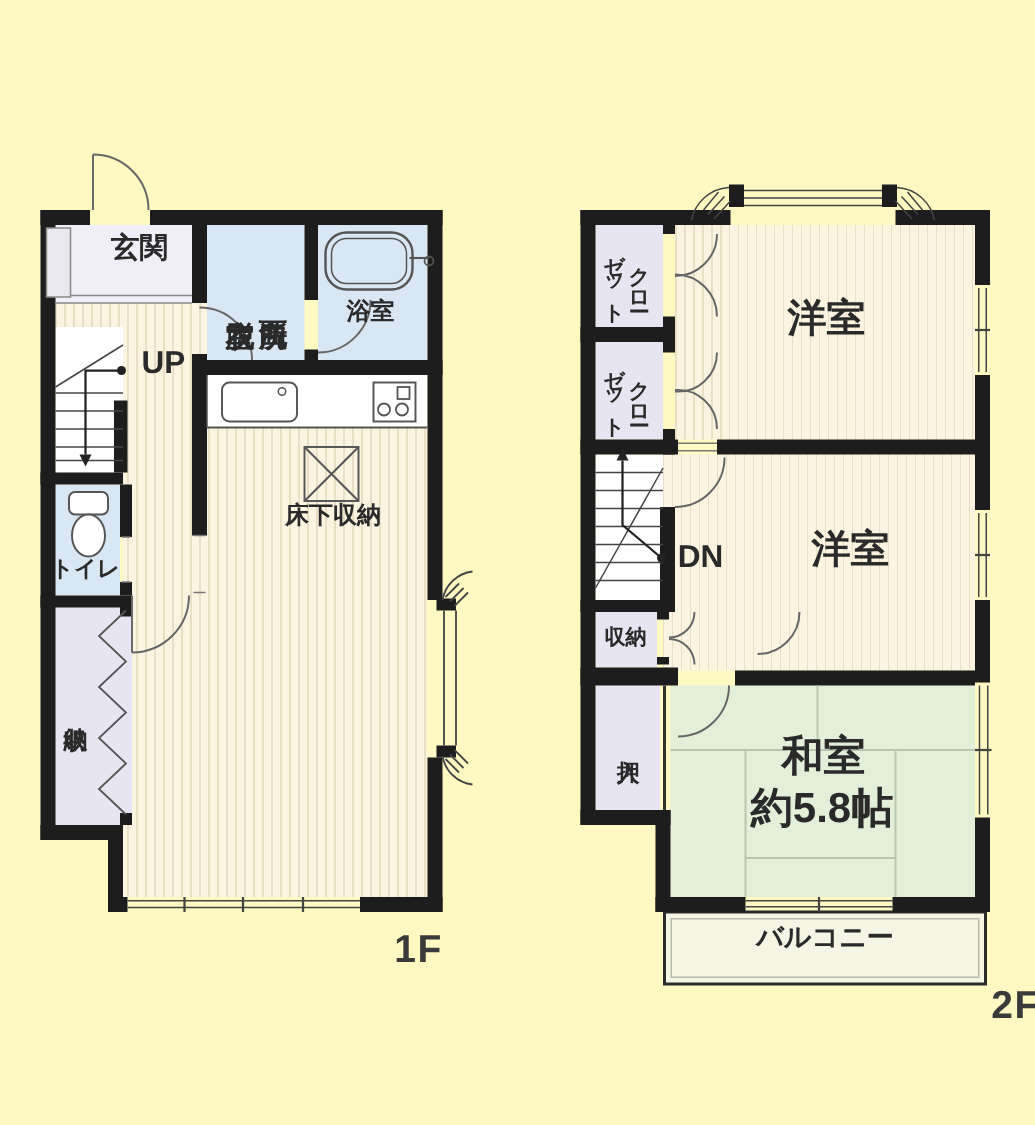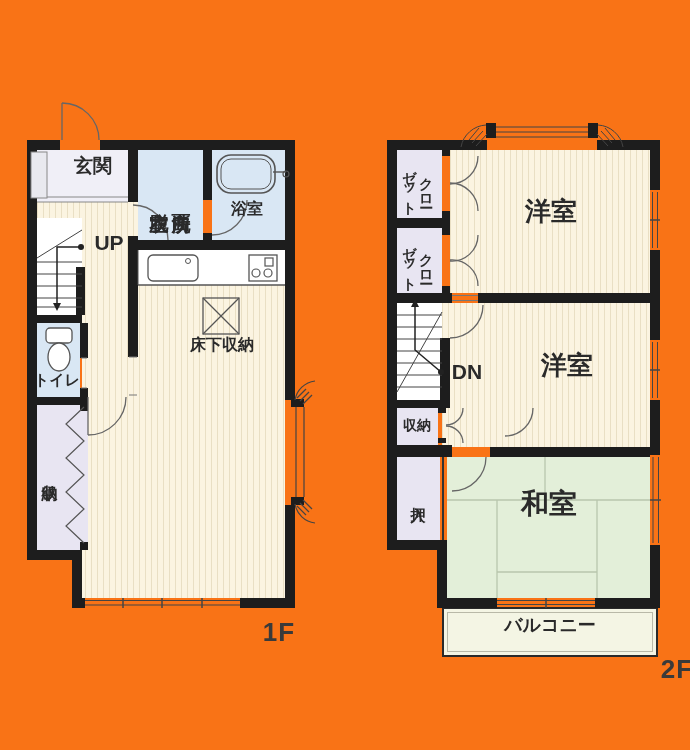--- a/index.html
+++ b/index.html
@@ -1,16 +1,16 @@
 <!DOCTYPE html>
 <html><head>
 <meta charset="utf-8">
 <style>
   html,body{margin:0;padding:0;background:#fff;}
-  #canvas{position:relative;width:690px;height:750px;background:#f97316;overflow:hidden;
+  #canvas{position:relative;width:690px;height:750px;background:#fef9c3;overflow:hidden;
           font-family:"Liberation Sans","DejaVu Sans",sans-serif;color:#2a2a2a;}
   .floor{position:absolute;}
   .stripes{background-color:#fbf4e1;
     background-image:repeating-linear-gradient(90deg,#e9dfc4 0,#e9dfc4 1px,transparent 1px,transparent 6px);}
   .wet{background:#d9e7f4;}
   .stor{background:#e8e5f2;}
   .tatami{background:#e3efd9;}
   .white{background:#ffffff;}
   .genkan{background:#f0eff7;}
   svg{position:absolute;left:0;top:0;}
@@ -260,33 +260,34 @@
 
   <div class="lbl" style="left:93px;top:166px;font-size:19px;">玄関</div>
   <div class="lbl vcols" style="left:170px;top:198px;font-size:19px;">
     <span>脱衣室</span>
     <span>洗面所</span>
   </div>
   <div class="lbl" style="left:247px;top:209px;font-size:16px;">浴室</div>
   <div class="lbl" style="left:109px;top:243px;font-size:21px;">UP</div>
   <div class="lbl" style="left:57px;top:380px;font-size:15px;">トイレ</div>
   <div class="lbl vert" style="left:49px;top:472px;font-size:16px;">収納</div>
-  <div class="lbl" style="left:222px;top:345px;font-size:16px;">床下収納</div>
+  <div class="lbl" style="left:222px;top:345px;font-size:16px;font-family:Liberation Mono, monospace;">床下収納</div>
   <div class="lbl flab" style="left:239px;top:633px;font-size:26px;">1F</div>
 
   <div class="lbl vcols" style="left:418px;top:184px;font-size:14px;">
     <span>ゼット</span>
     <span>クロー</span>
   </div>
   <div class="lbl vcols" style="left:418px;top:260px;font-size:14px;">
     <span>ゼット</span>
     <span>クロー</span>
   </div>
   <div class="lbl" style="left:551px;top:212px;font-size:26px;">洋室</div>
   <div class="lbl" style="left:467px;top:372px;font-size:21px;">DN</div>
   <div class="lbl" style="left:417px;top:425px;font-size:14px;">収納</div>
   <div class="lbl" style="left:567px;top:366px;font-size:26px;">洋室</div>
   <div class="lbl vert" style="left:418px;top:495px;font-size:15px;">押入</div>
   <div class="lbl" style="left:549px;top:504px;font-size:28px;">和室</div>
+  <div class="lbl" style="left:548px;top:539px;font-size:28px;">約5.8帖</div>
   <div class="lbl" style="left:550px;top:625px;font-size:18px;">バルコニー</div>
   <div class="lbl flab" style="left:637px;top:670px;font-size:26px;text-align:center;">2F</div>
 
 </div>
 
 </body></html>

